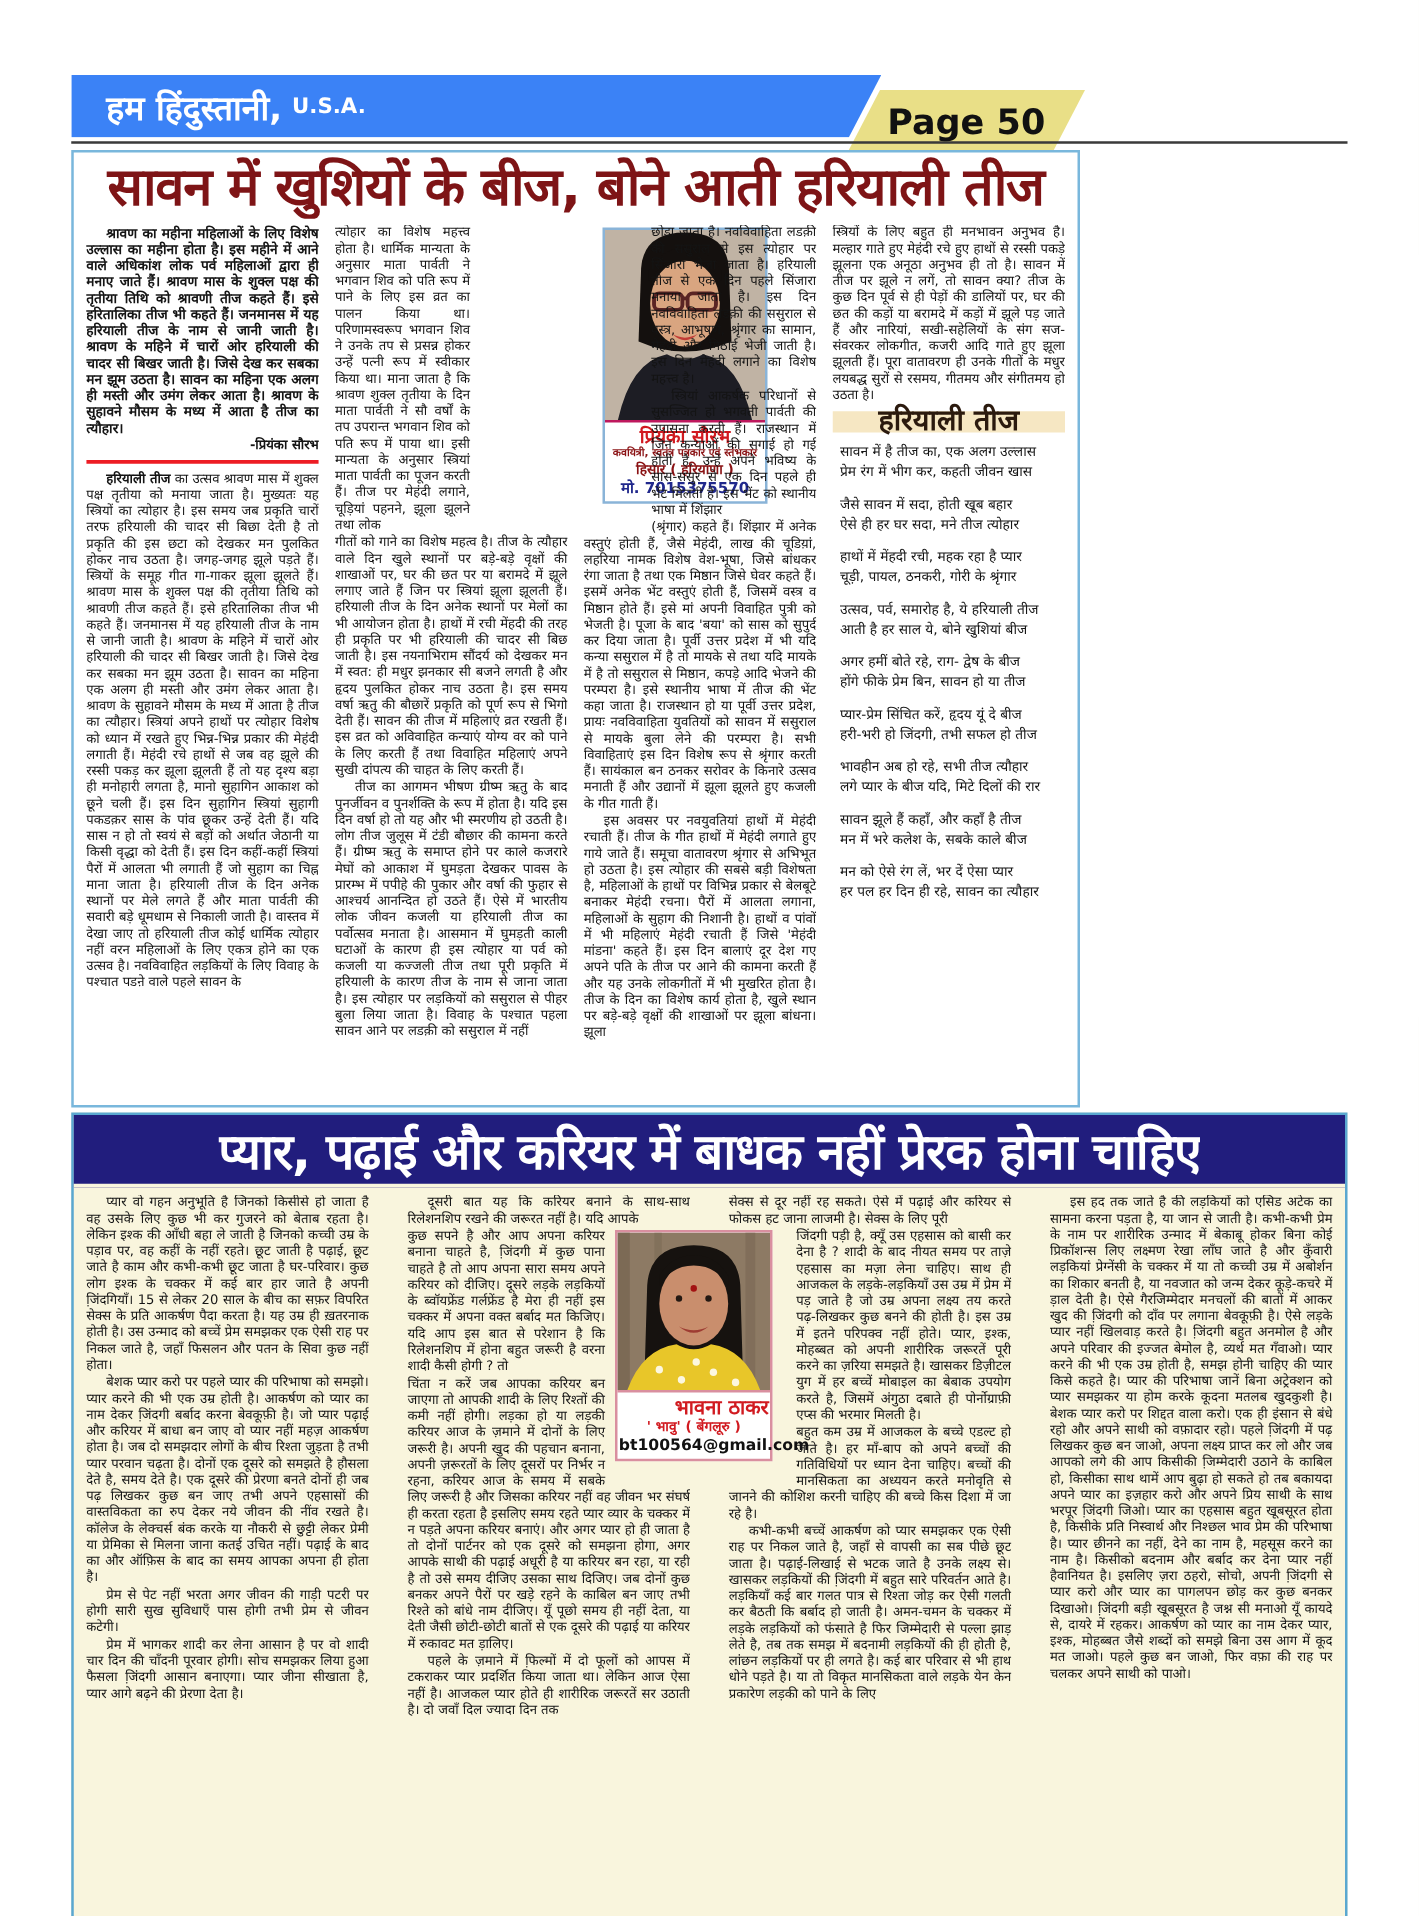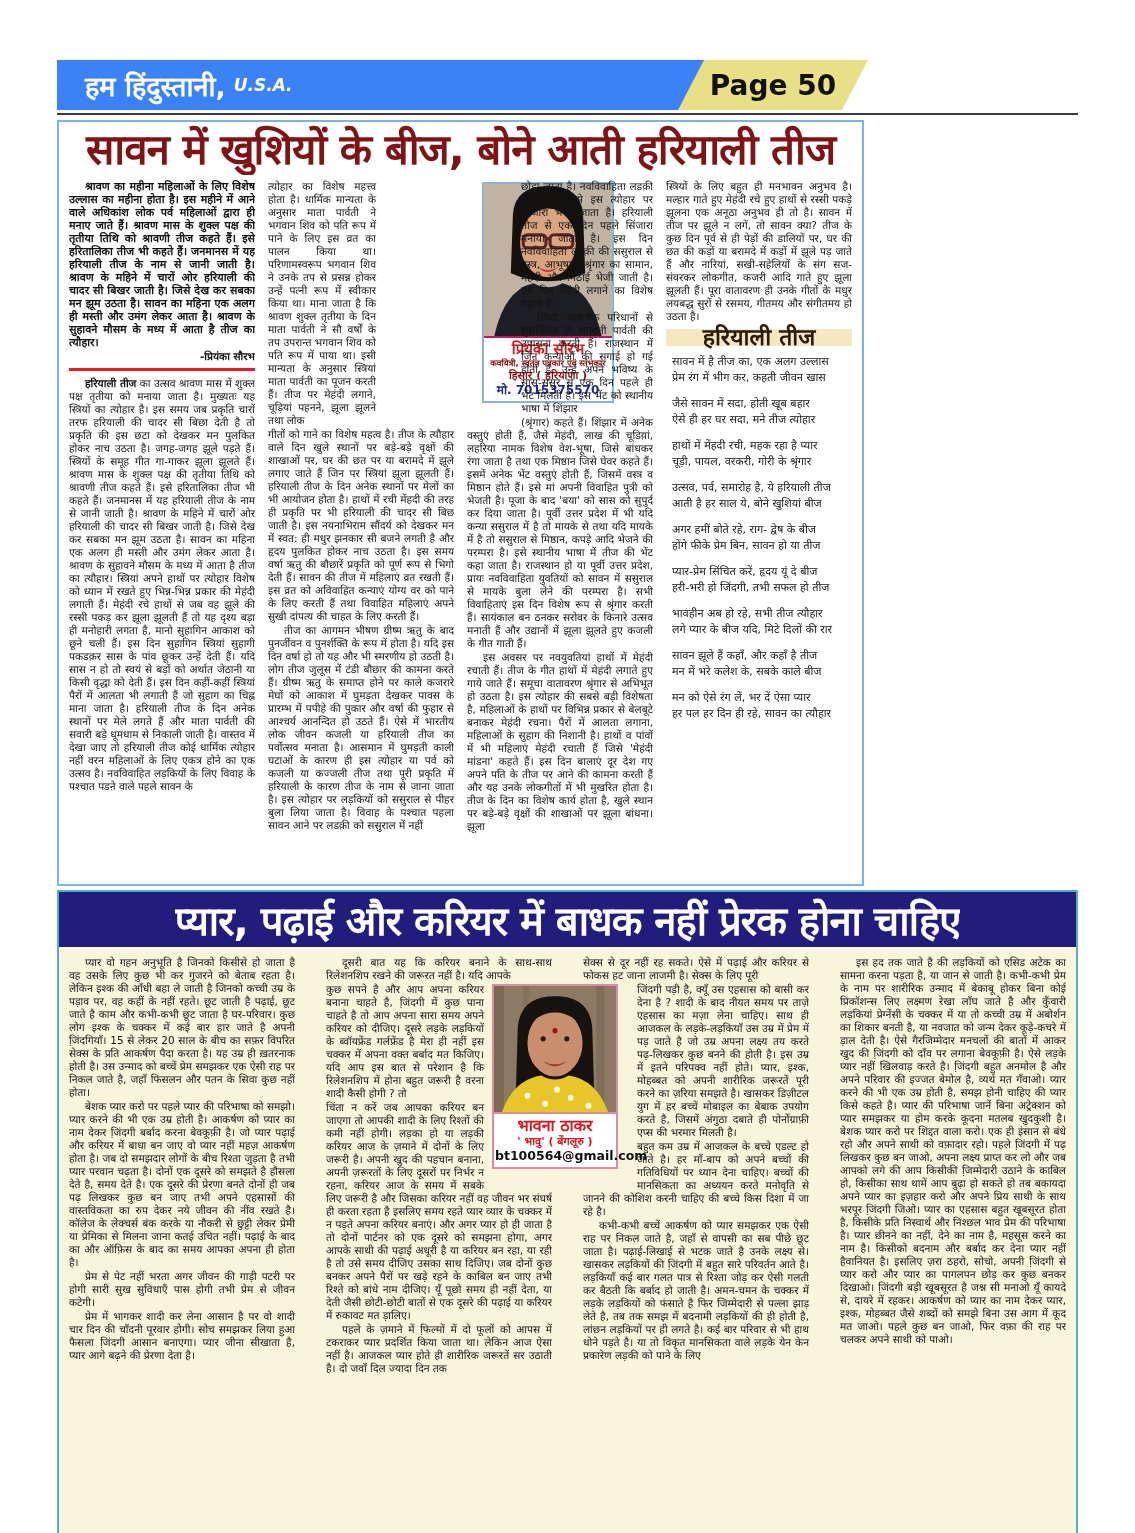--- a/index.html
+++ b/index.html
@@ -4,22 +4,22 @@
 <style>
   html,body{margin:0;padding:0;}
   body{width:1135px;height:1533px;background:#fbfbf9;font-family:"DejaVu Sans",sans-serif;}
   .page{position:relative;width:1135px;height:1533px;background:#ffffff;overflow:hidden;}
 
   
   .mast-green{position:absolute;left:57px;top:60px;width:648px;height:50px;background:#3b82f6;
     clip-path:polygon(0 0,100% 0,calc(100% - 26px) 100%,0 100%);
     display:flex;align-items:center;padding-left:28px;box-sizing:border-box;}
   .mast-title{color:#ffffff;font-weight:bold;font-size:27px;}
-  .mast-usa{color:#ffffff;font-weight:bold;font-style:italic;font-size:17px;margin-left:8px;}
-  .mast-yellow{position:absolute;left:678px;top:60px;width:190px;height:50px;background:#e9df87;
+  .mast-usa{color:#ffffff;font-weight:bold;font-size:17px;margin-left:8px;}
+  .mast-yellow{position:absolute;left:678px;top:72px;width:190px;height:50px;background:#e9df87;
     clip-path:polygon(26px 0,100% 0,calc(100% - 26px) 100%,0 100%);
     display:flex;align-items:center;justify-content:center;}
   .mast-page{color:#111;font-weight:bold;font-size:28px;}
   .mast-right{position:absolute;right:57px;top:58px;text-align:right;line-height:1.25;}
   .mast-date{color:#e41414;font-weight:bold;font-size:18px;}
   .mast-site{color:#1568b8;font-weight:bold;font-size:15px;}
   .mast-rule{position:absolute;left:57px;width:1021px;top:113px;height:2px;background:#3a3a3a;}
 
   
   .article1{position:absolute;left:57px;top:120px;width:807px;height:766px;border:2px solid #79b7dc;
@@ -57,21 +57,21 @@
 
   
   .article2{position:absolute;left:57px;top:890px;width:1021px;height:733px;border:2px solid #5aa7d0;
     background:#f9f5dd;box-sizing:border-box;}
   .a2-bar{height:55px;background:#211d7d;display:flex;align-items:center;justify-content:center;border-bottom:3px solid #f9f5dd;}
   .a2-headline{color:#ffffff;font-weight:bold;font-size:40px;letter-spacing:-1px;white-space:nowrap;overflow:hidden;}
   .a2-cols{position:absolute;top:64px;left:10px;right:10px;bottom:5px;display:flex;gap:31px;}
   .card2{left:433px;top:92px;width:126px;border-color:#d98f9f;}
   .card2 svg{display:block;width:100%;height:126px;}
   .card2 .card-cap{border-top:2px solid #d98f9f;}
-  .c2-name{color:#d11a20;font-weight:bold;font-size:16px;line-height:19px;}
+  .c2-name{color:#d11a20;font-weight:bold;font-size:16px;line-height:19px;text-align:right;}
   .c2-alias{color:#d11a20;font-weight:bold;font-size:11px;line-height:13px;}
   .c2-email{color:#111;font-weight:bold;font-size:12.5px;line-height:16px;}
 </style>
 </head>
 <body>
 
 <div class="page">
 
   <div class="mast-green">
     <span class="mast-title">हम हिंदुस्तानी,</span>
@@ -136,21 +136,21 @@
         <div class="couplet">
             <span>सावन में है तीज का, एक अलग उल्लास</span>
             <span>प्रेम रंग में भीग कर, कहती जीवन खास</span>
           </div>
         <div class="couplet">
             <span>जैसे सावन में सदा, होती खूब बहार</span>
             <span>ऐसे ही हर घर सदा, मने तीज त्योहार</span>
           </div>
         <div class="couplet">
             <span>हाथों में मेंहदी रची, महक रहा है प्यार</span>
-            <span>चूड़ी, पायल, वरकरी, गोरी के श्रृंगार</span>
+            <span>चूड़ी, पायल, ठनकरी, गोरी के श्रृंगार</span>
           </div>
         <div class="couplet">
             <span>उत्सव, पर्व, समारोह है, ये हरियाली तीज</span>
             <span>आती है हर साल ये, बोने खुशियां बीज</span>
           </div>
         <div class="couplet">
             <span>अगर हमीं बोते रहे, राग- द्वेष के बीज</span>
             <span>होंगे फीके प्रेम बिन, सावन हो या तीज</span>
           </div>
         <div class="couplet">

